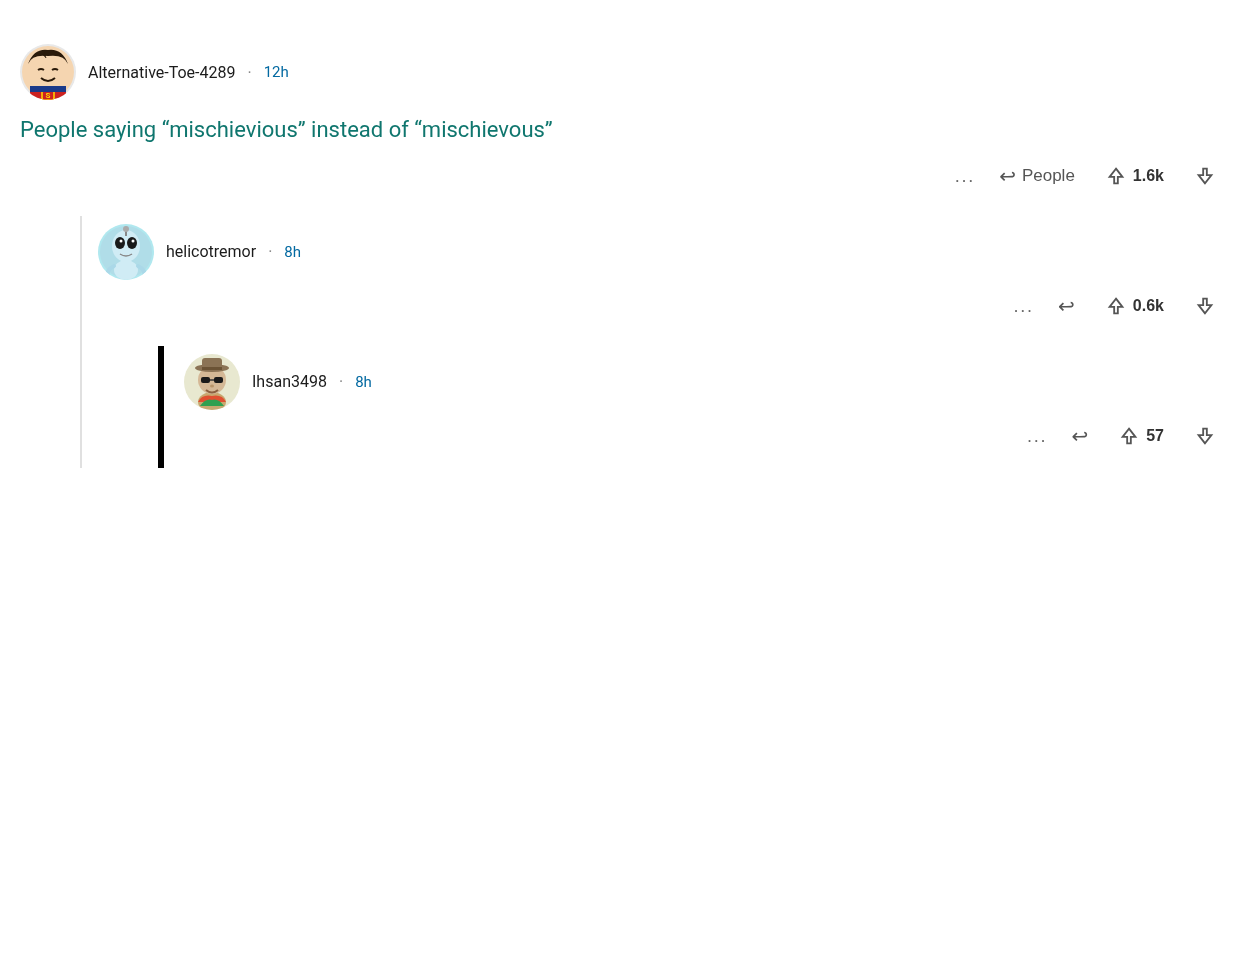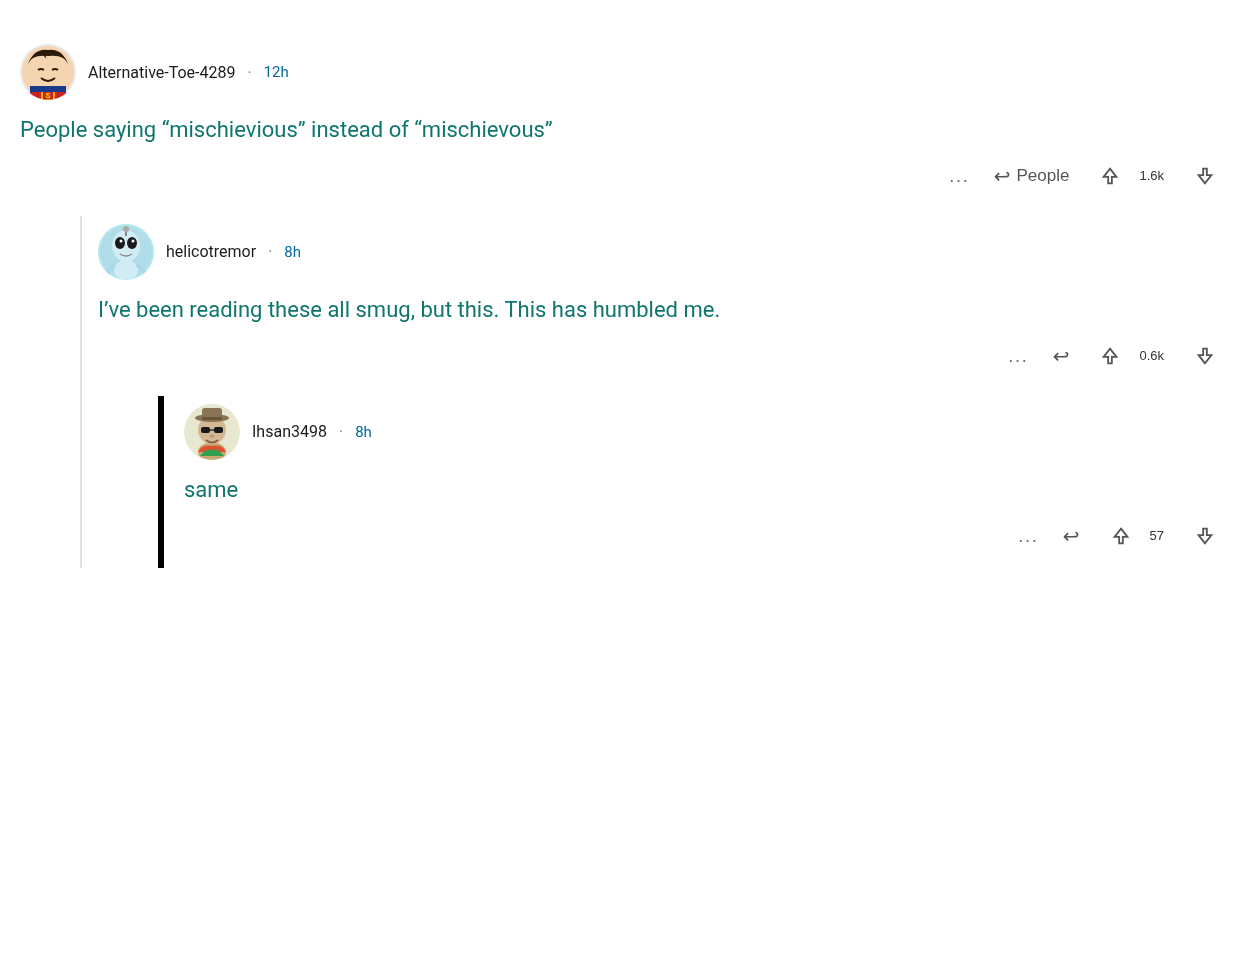--- a/index.html
+++ b/index.html
@@ -98,24 +98,23 @@
     }
 
     .action-dots {
       font-size: 18px;
       color: #666;
       cursor: pointer;
       letter-spacing: 2px;
     }
 
     .vote-count {
-      font-size: 13px;
-      font-weight: 400;
+      font-size: 16px;
+      font-weight: 700;
       color: #333;
-      margin-left: 12px;
     }
 
     
     .indent-1 {
       margin-left: 60px;
       border-left: 2px solid #e0e0e0;
       padding-left: 16px;
       margin-top: 8px;
     }
 
@@ -215,21 +214,20 @@
             <ellipse cx="28" cy="46" rx="12" ry="10" fill="#d0ecf5"></ellipse>
 
             <path d="M16 42 Q8 46 10 52" stroke="#aad8e8" stroke-width="4" stroke-linecap="round" fill="none"></path>
             <path d="M40 42 Q48 46 46 52" stroke="#aad8e8" stroke-width="4" stroke-linecap="round" fill="none"></path>
           </svg>
         </div>
         <span class="username">helicotremor</span>
         <span class="dot-separator">·</span>
         <span class="timestamp">8h</span>
       </div>
-      <div class="comment-body">I’ve been reading these all smug, but this. This has humbled me.</div>
       <div class="comment-actions">
         <span class="action-dots">...</span>
         <button class="action-btn">
           <span style="font-size:20px;">↩</span>
         </button>
         <button class="action-btn">
           <svg class="icon-svg" viewBox="0 0 24 24" stroke="#555" stroke-width="2.5" fill="none">
             <path d="M12 4 L19 13 L14 13 L14 20 L10 20 L10 13 L5 13 Z"></path>
           </svg>
           <span class="vote-count">0.6k</span>
@@ -270,21 +268,20 @@
               <path d="M22 36 Q28 41 34 36" stroke="#8B6040" stroke-width="2" fill="none"></path>
 
               <path d="M14 48 Q18 40 28 42 Q38 40 42 48" fill="#e05030"></path>
               <path d="M16 52 Q22 44 28 46 Q34 44 40 52" fill="#30a050"></path>
             </svg>
           </div>
           <span class="username">Ihsan3498</span>
           <span class="dot-separator">·</span>
           <span class="timestamp">8h</span>
         </div>
-        <div class="comment-body">same</div>
         <div class="comment-actions">
           <span class="action-dots">...</span>
           <button class="action-btn">
             <span style="font-size:20px;">↩</span>
           </button>
           <button class="action-btn">
             <svg class="icon-svg" viewBox="0 0 24 24" stroke="#555" stroke-width="2.5" fill="none">
               <path d="M12 4 L19 13 L14 13 L14 20 L10 20 L10 13 L5 13 Z"></path>
             </svg>
             <span class="vote-count">57</span>

